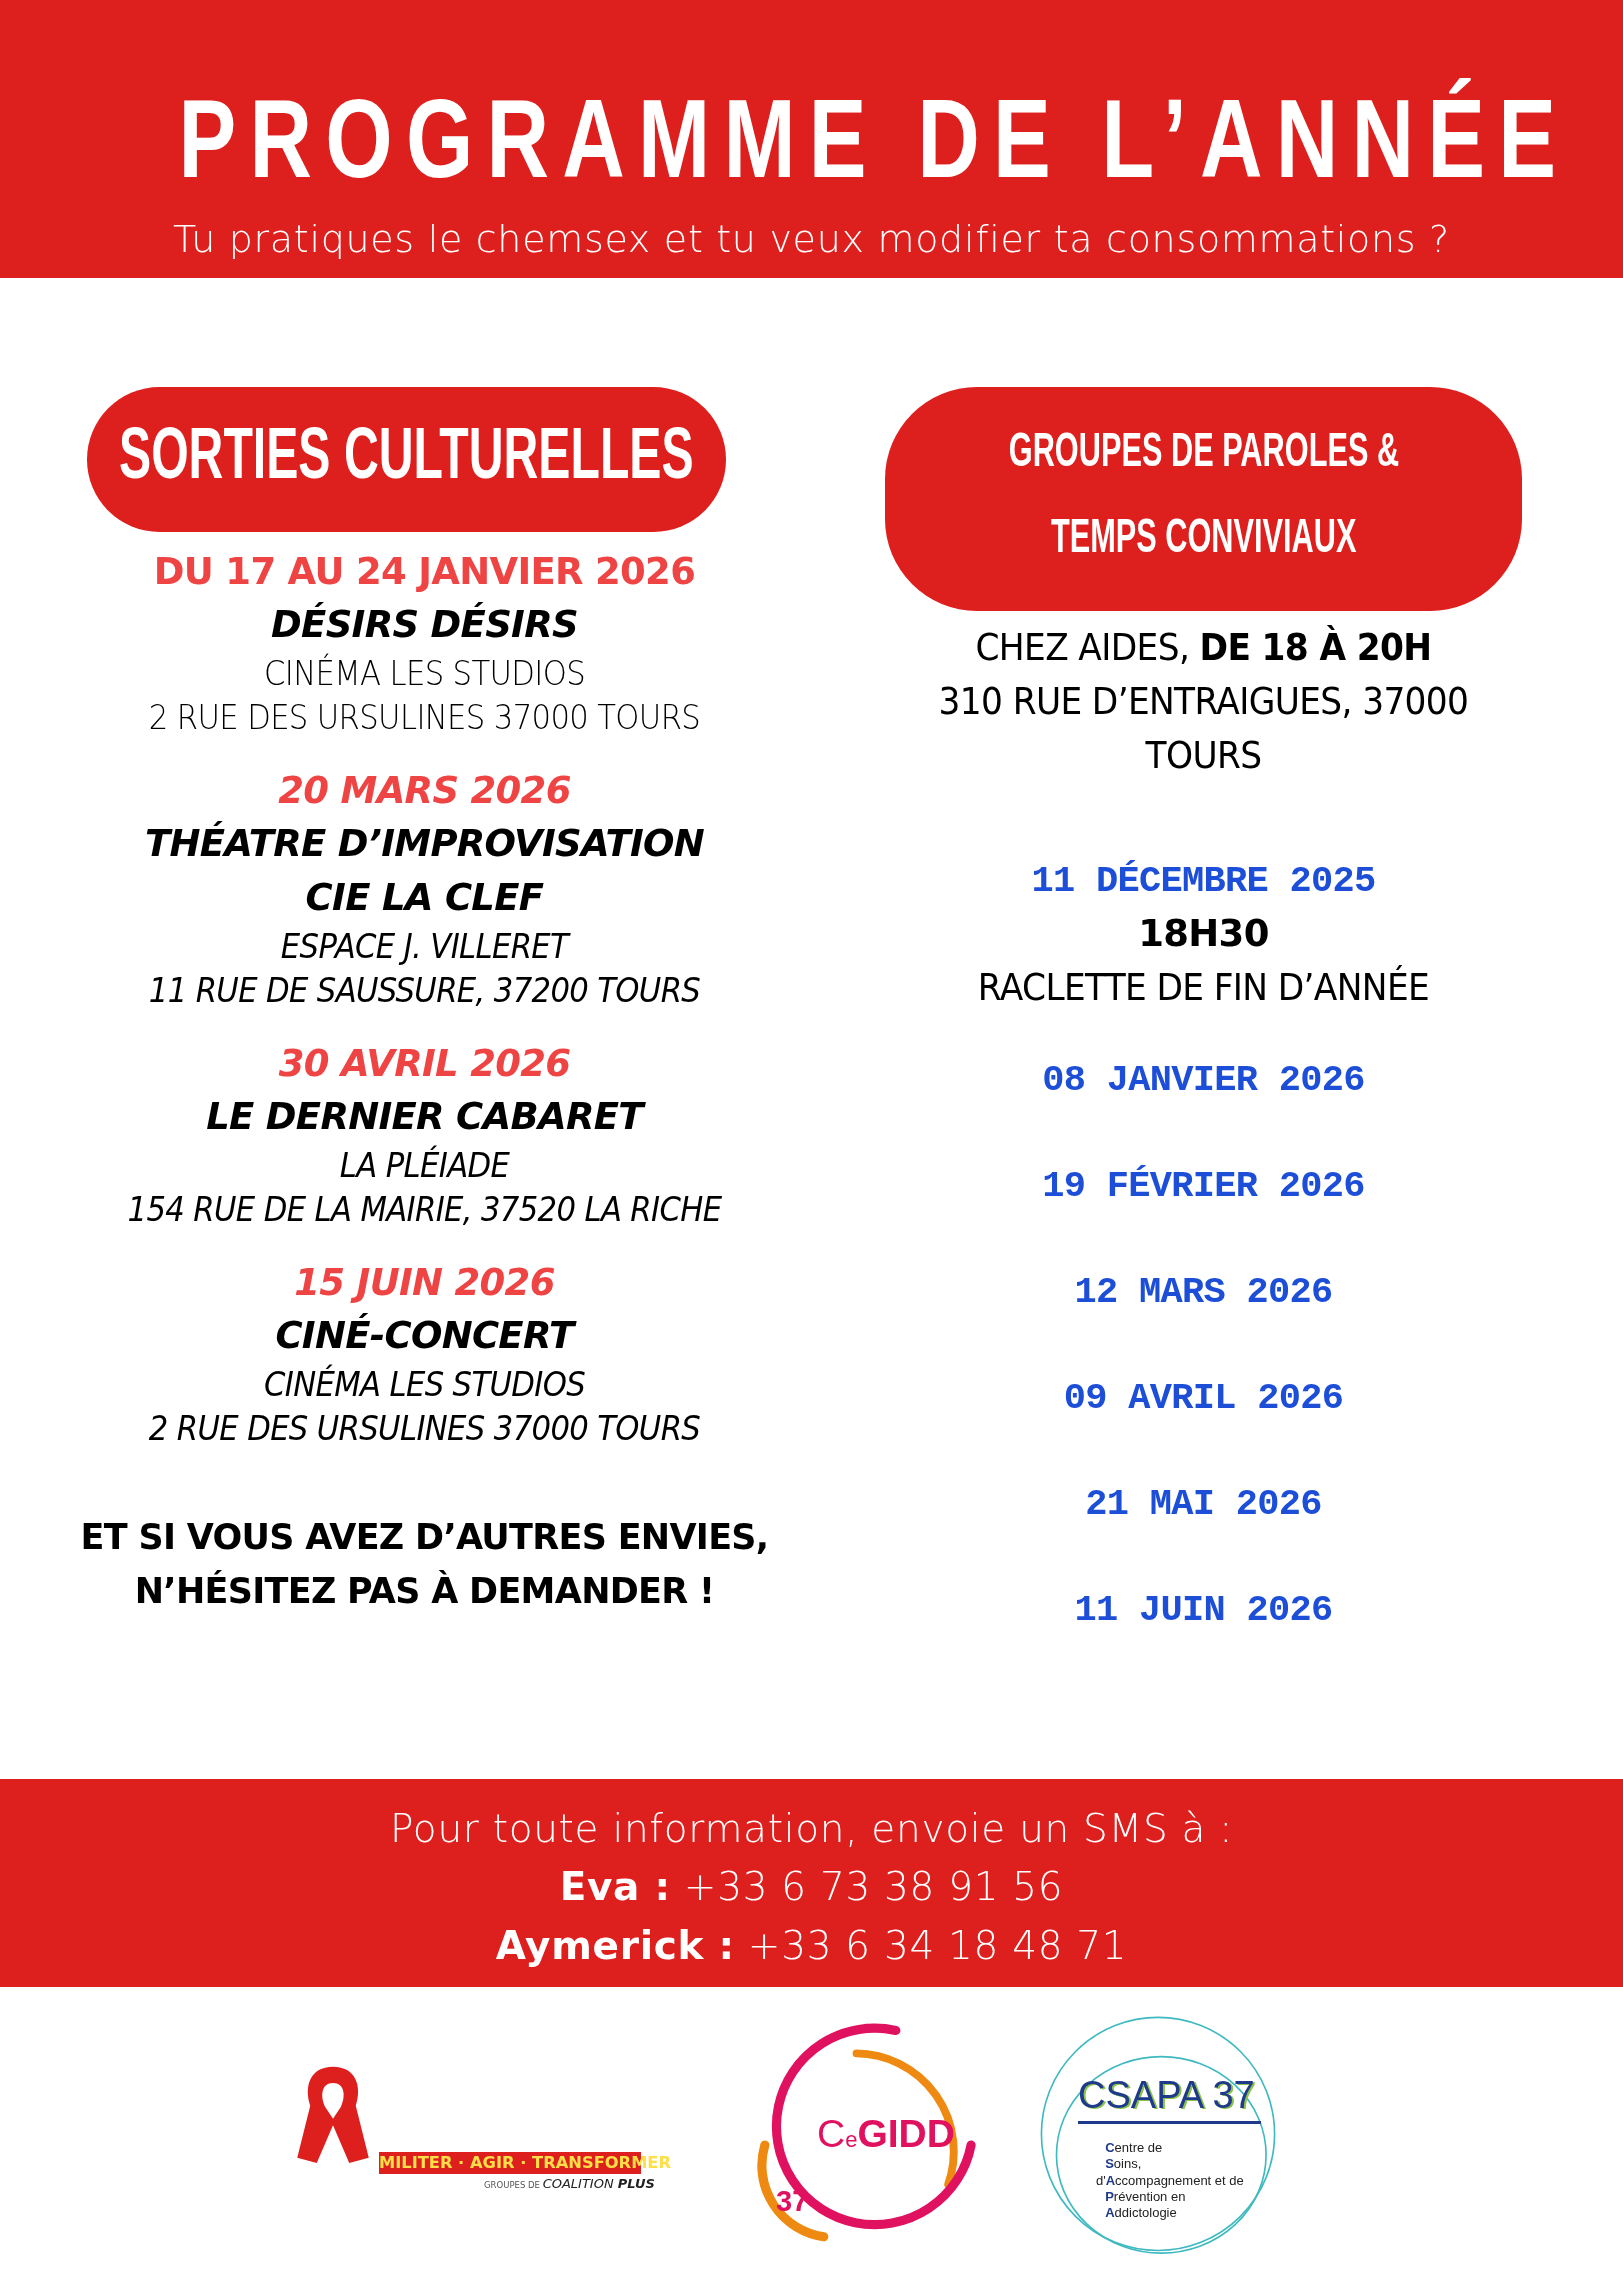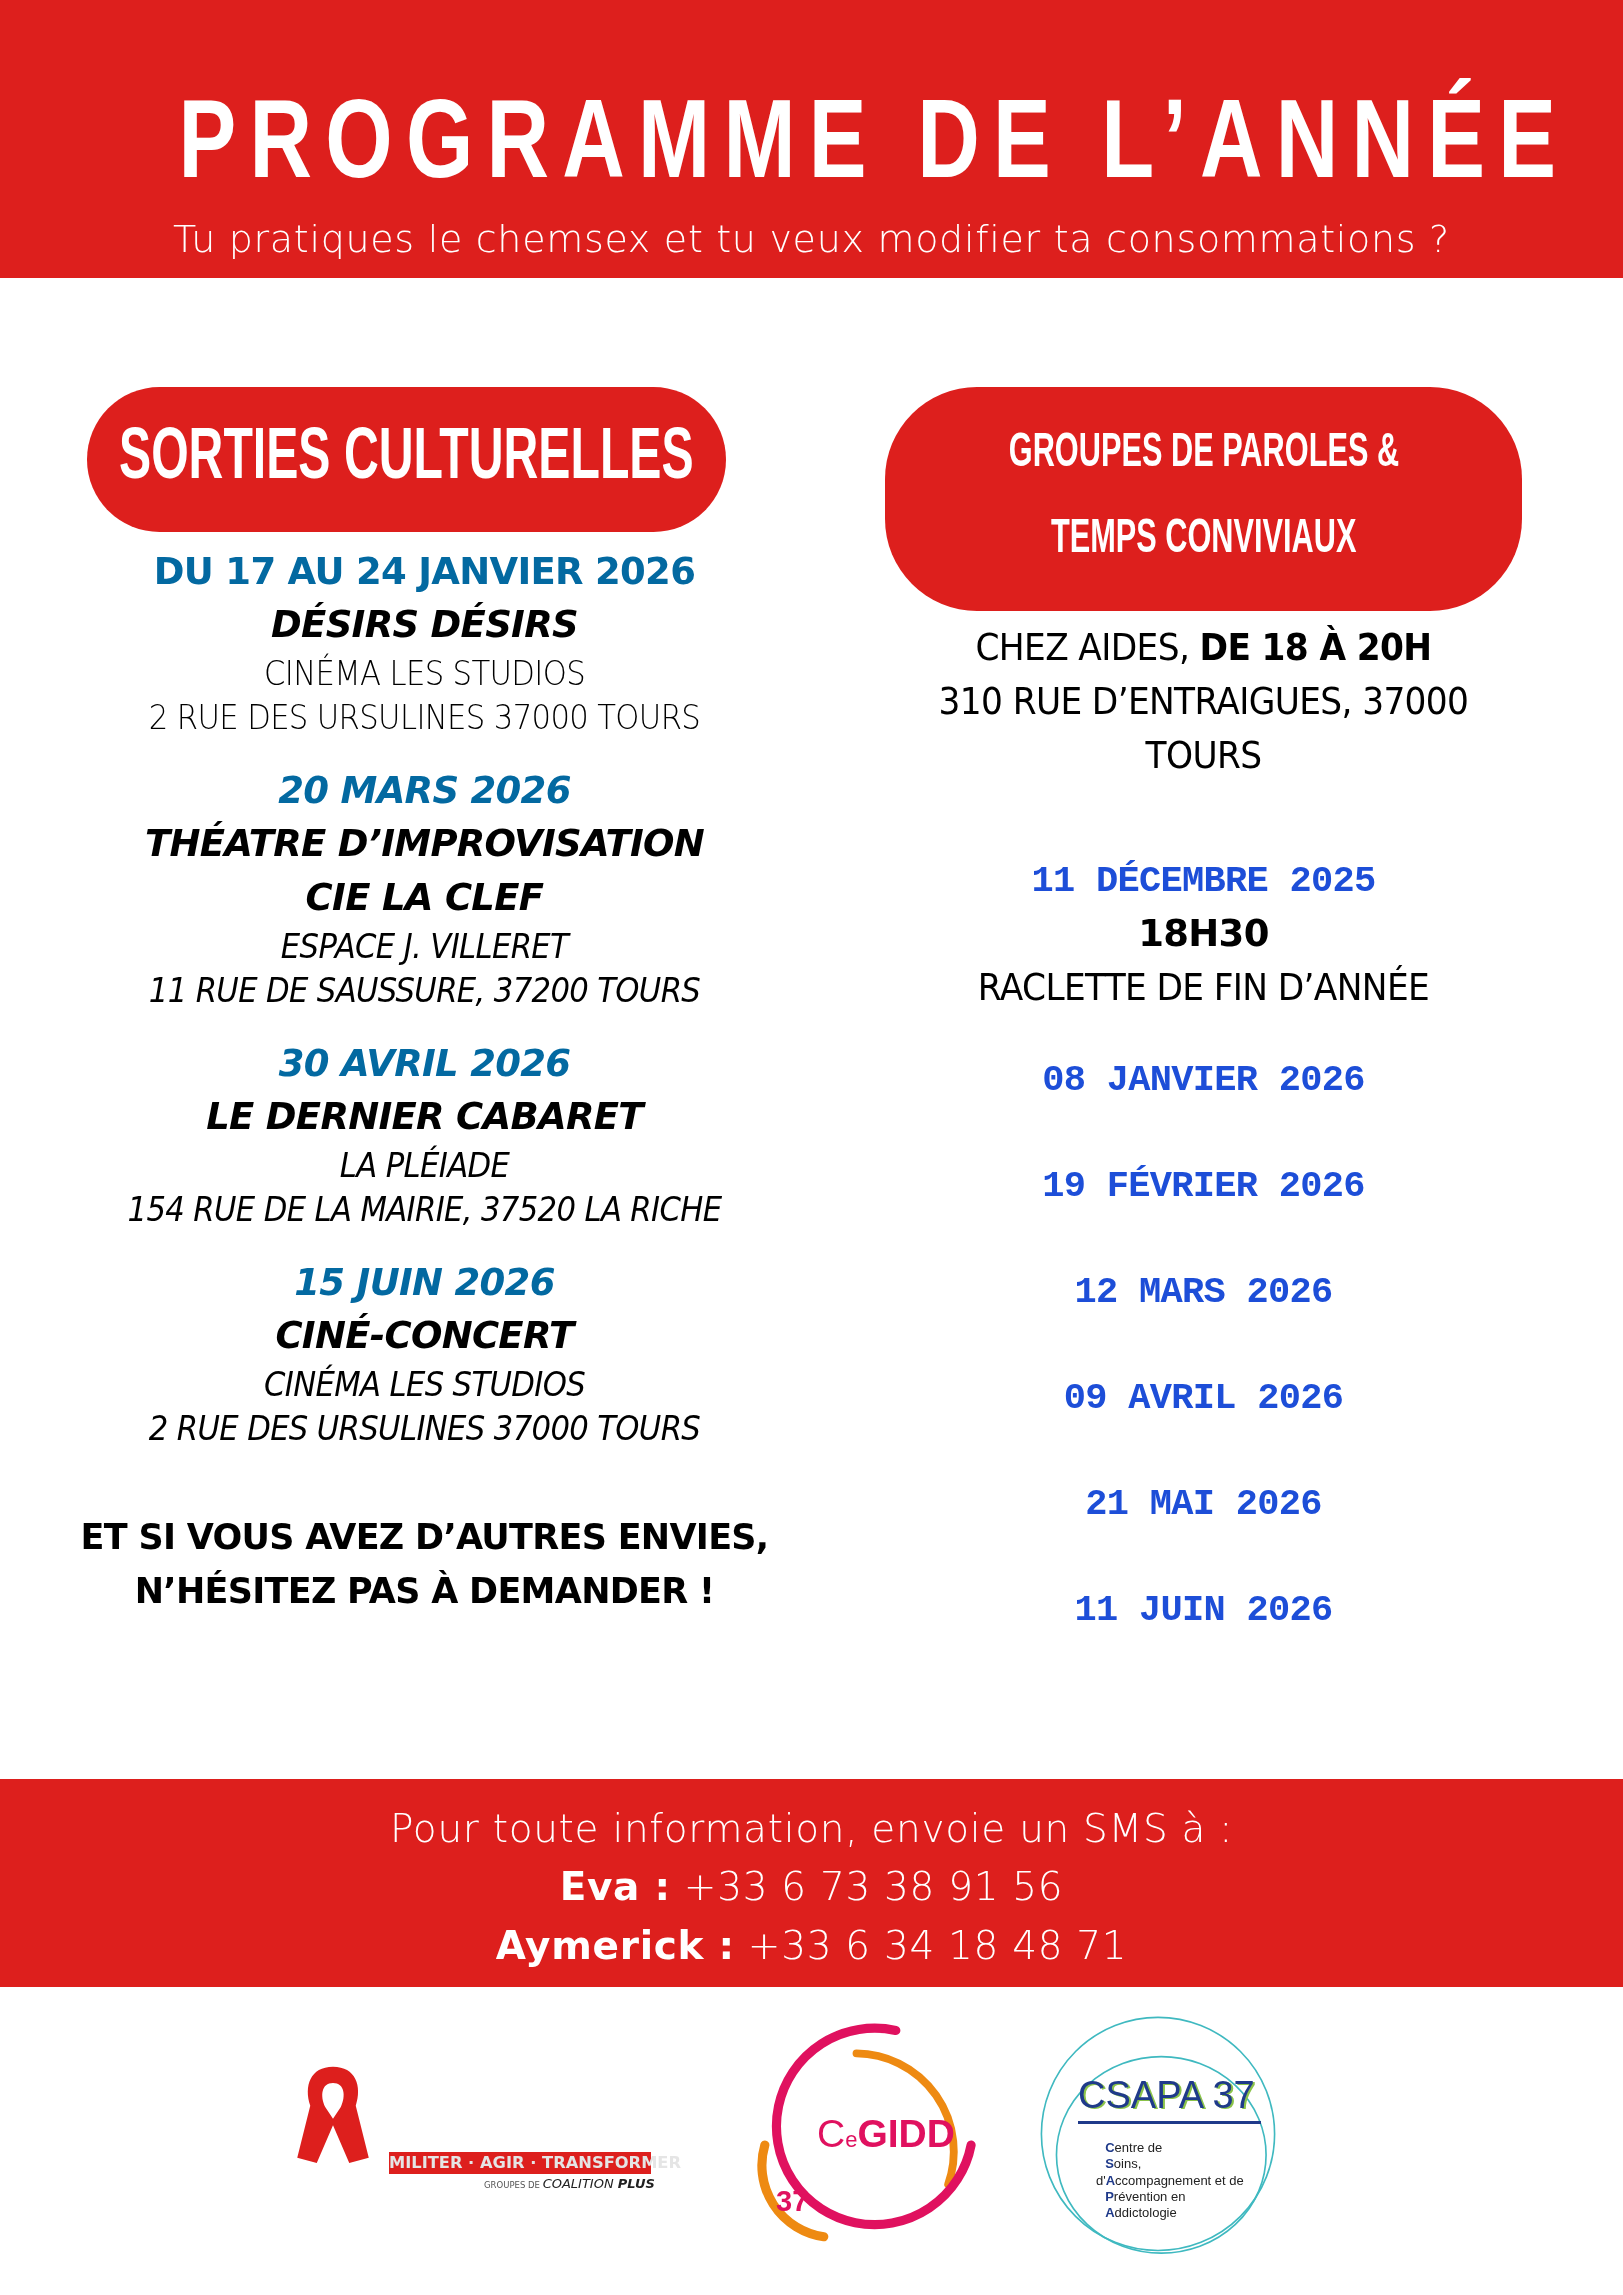--- a/index.html
+++ b/index.html
@@ -36,21 +36,21 @@
   .pill-left span { transform: scaleX(0.66); margin-top: -13px; }
   .pill-right { left: 885px; top: 347px; width: 637px; height: 224px; font-size: 48px; line-height: 98px; border-radius: 92px; flex-direction: column; }
   .pill-right span { transform: scaleX(0.64); margin-top: -11.8px;}
 
   
   .col { position: absolute; text-align: center; }
   .col-left { left: 78px; width: 693px; top: 546px; }
   .col-right { left: 870px; width: 667px; top: 621px; }
 
   .line { display: block; white-space: nowrap; }
-  .date { font-family: "DejaVu Sans", sans-serif; font-weight: 700; font-size: 37px; line-height: 52px; color: #0369a1; letter-spacing: -0.7px; }
+  .date { font-family: "DejaVu Sans", sans-serif; font-weight: 700; font-size: 37px; line-height: 52px; color: #ef4444; letter-spacing: -0.7px; }
   .title { font-family: "DejaVu Sans", sans-serif; font-weight: 700; font-style: italic; font-size: 37px; line-height: 54px; letter-spacing: -0.7px; }
   .venue { font-family: "DejaVu Sans", sans-serif; font-weight: 300; font-size: 33px; line-height: 44px; letter-spacing: -0.7px; transform: scaleX(0.93); }
   .italic { font-style: italic; }
   .event { margin-bottom: 25px; }
   .closing { font-family: "DejaVu Sans", sans-serif; font-weight: 700; font-size: 35px; line-height: 54px; letter-spacing: -0.7px; margin-top: 59px; }
 
   .r-line { font-family: "DejaVu Sans", sans-serif; font-size: 37px; line-height: 54px; letter-spacing: -0.7px; transform: scaleX(0.93); }
   .r-bold { font-weight: 700; }
   .r-date { font-family: Liberation Mono, monospace; font-weight: 700; font-size: 37px; line-height: 52px; color: #1d4ed8; letter-spacing: -0.7px; }
   .r-time { font-family: "DejaVu Sans", sans-serif; font-weight: 700; font-size: 37px; line-height: 54px; letter-spacing: -0.7px; }
@@ -146,21 +146,21 @@
   </div>
   <div class="c-line" style="top:141px;">
     <b>Aymerick :</b><span> +33 6 34 18 48 71</span>
   </div>
 </div>
 
 <div class="logo" style="left:294px; top:2060px; width:366px; height:131px;">
   <svg width="78" height="111" viewBox="0 0 120 170" style="position:absolute; left:0; top:0;">
     <path d="M60 10 C25 10 15 40 25 70 L5 150 L35 158 L60 100 L85 158 L115 150 L95 70 C105 40 95 10 60 10 Z M60 35 C78 35 80 55 72 72 L60 90 L48 72 C40 55 42 35 60 35 Z" fill="#DD1F1D"></path>
   </svg>
-  <div style="position:absolute; left:95px; top:92px; width:262px; height:22px; background:#DD1F1D; color:#e5e5e5; font-family:'DejaVu Sans',sans-serif; font-weight:700; font-size:16.3px; line-height:22px; text-align:center; white-space:nowrap;">MILITER · AGIR · TRANSFORMER</div>
+  <div style="position:absolute; left:85px; top:92px; width:262px; height:22px; background:#DD1F1D; color:#fde047; font-family:'DejaVu Sans',sans-serif; font-weight:700; font-size:16.3px; line-height:22px; text-align:center; white-space:nowrap;">MILITER · AGIR · TRANSFORMER</div>
   <div style="position:absolute; left:190px; top:116px; font-family:'DejaVu Sans',sans-serif; font-size:8.5px; color:#555; white-space:nowrap;">
     <span>GROUPES DE </span><span style="font-size:13px; color:#222; font-style:italic;">COALITION </span><span style="font-size:13px; color:#222; font-weight:700; font-style:italic;">PLUS</span>
   </div>
 </div>
 
 <div class="logo" style="left:719px; top:2014px; width:275px; height:249px;">
   <svg width="275" height="249" viewBox="0 0 420 380" style="position:absolute; left:0; top:0;">
     <path d="M70 200 A110 110 0 0 0 160 340" stroke="#EE8A12" stroke-width="14" fill="none" stroke-linecap="round"></path>
     <path d="M210 60 A150 150 0 0 1 350 260" stroke="#EE8A12" stroke-width="12" fill="none" stroke-linecap="round"></path>
     <path d="M270 25 A150 150 0 1 0 385 200" stroke="#E0115F" stroke-width="14" fill="none" stroke-linecap="round"></path>

